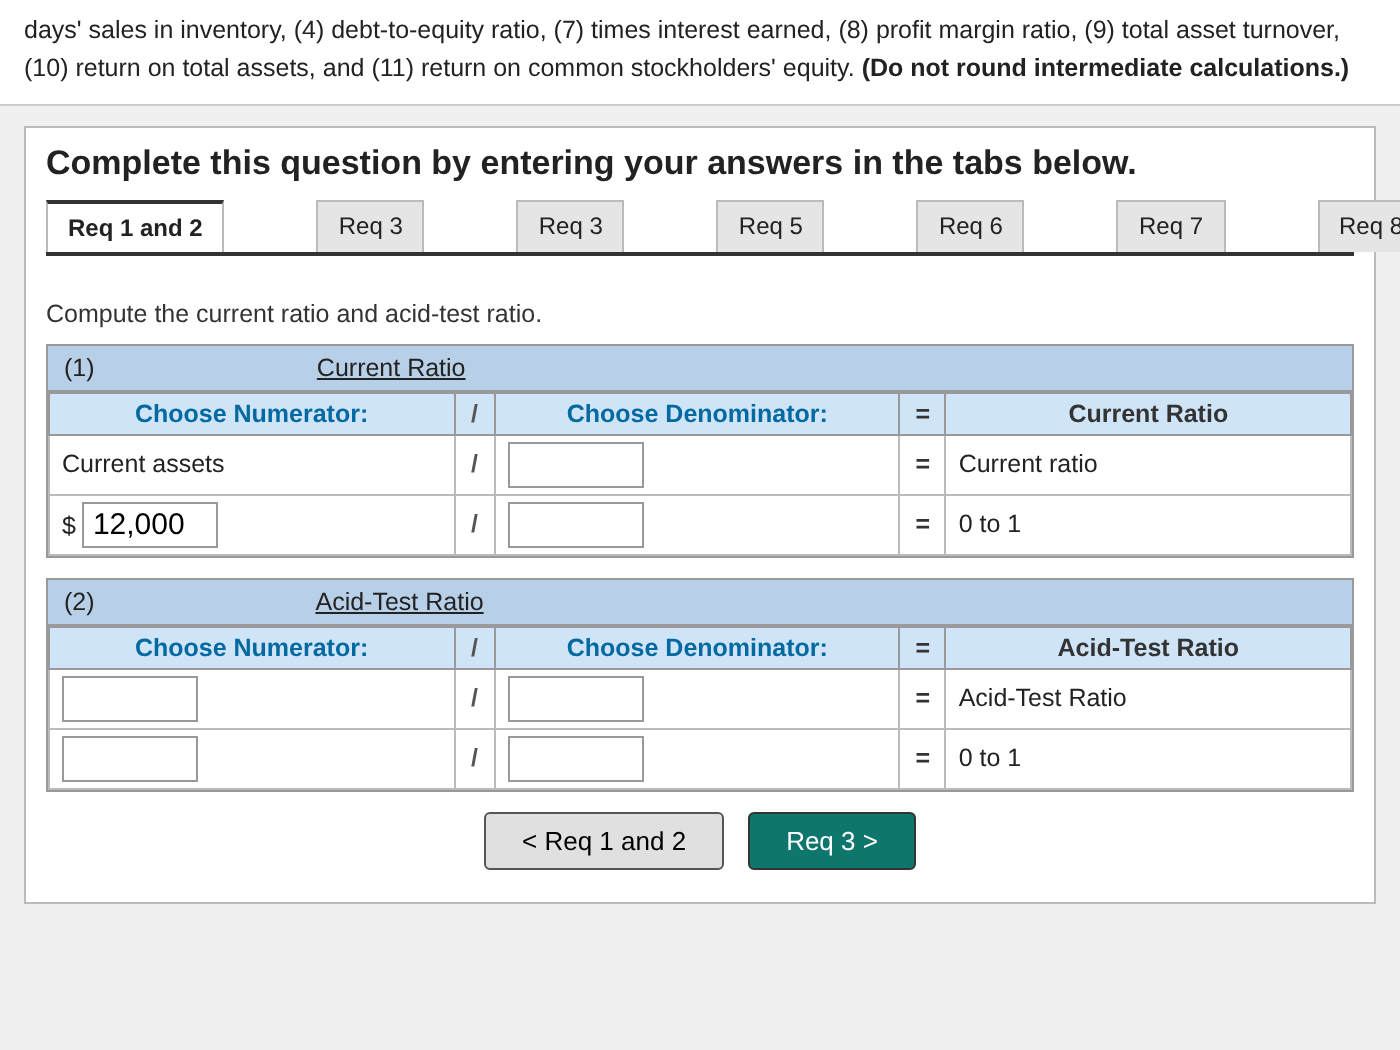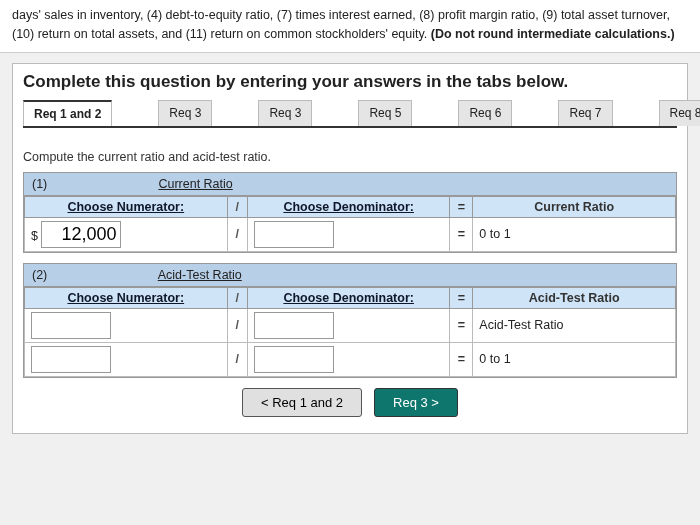--- a/index.html
+++ b/index.html
@@ -102,22 +102,21 @@
     .ratio-table .label-row td {
       background: #fff;
     }
     .ratio-table .value-row td {
       background: #fff;
     }
 
     .choose-cell {
       background: #fff;
       font-weight: bold;
-      color: #0f172a;
-      text-decoration: underline;
+      color: #0369a1;
     }
 
     .slash-cell {
       text-align: center;
       width: 18px;
       color: #555;
       font-weight: bold;
     }
 
     .equals-cell {
@@ -126,25 +125,24 @@
       color: #333;
       font-weight: bold;
     }
 
     .result-label {
       color: #333;
       font-size: 12.5px;
     }
 
     .value-input {
-      width: 80px;
+      width: 68px;
       border: 1px solid #999;
       padding: 2px 4px;
-      font-size: 18px;
-      text-align: right;
+      font-size: 15px;
     }
 
     
     .nav-buttons {
       display: flex;
       justify-content: center;
       gap: 12px;
       margin-top: 10px;
       margin-bottom: 10px;
     }
@@ -202,20 +200,29 @@
 
         <tbody>
             <tr class="header-row">
           <td class="choose-cell" style="width:180px;">Choose Numerator:</td>
           <td class="slash-cell">/</td>
           <td class="choose-cell" style="width:180px;">Choose Denominator:</td>
           <td class="equals-cell">=</td>
           <td class="result-label" style="width:180px;">Current Ratio</td>
         </tr>
 
+        <tr class="label-row">
+          <td>Current assets</td>
+          <td class="slash-cell">/</td>
+          <td>
+            <input type="text" class="value-input" value="" style="">
+          </td>
+          <td class="equals-cell">=</td>
+          <td>Current ratio</td>
+        </tr>
 
         <tr class="value-row">
           <td>
             <span>$</span>
             <input type="text" class="value-input" value="12,000" style="">
           </td>
           <td class="slash-cell">/</td>
           <td>
             <input type="text" class="value-input" value="" style="">
           </td>

